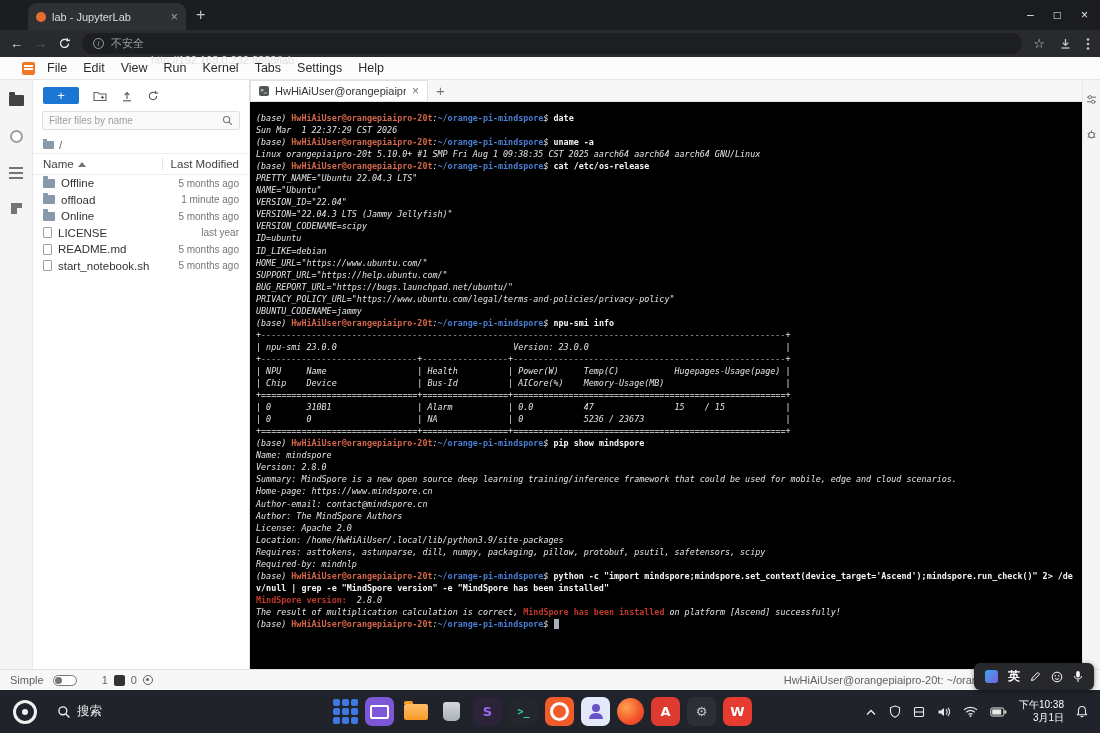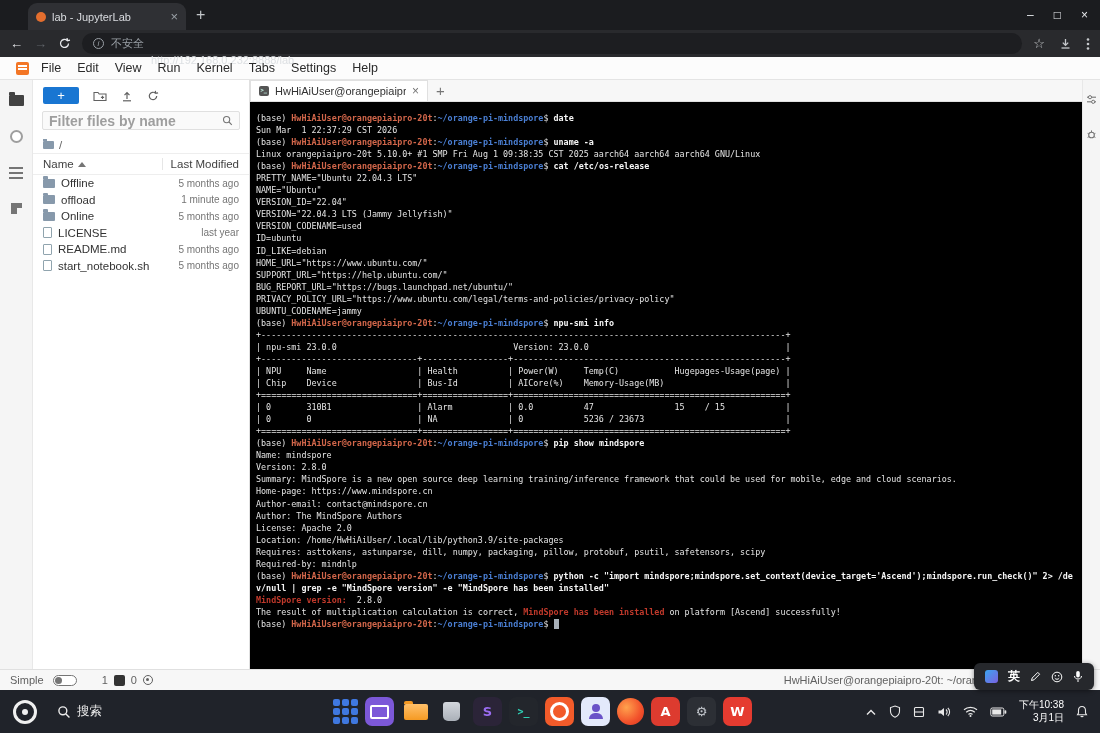--- a/index.html
+++ b/index.html
@@ -18,39 +18,39 @@
   .nav-ic { font-size:13px; color:#e8eaed; line-height:1; }
   .nav-ic.dim { color:#5f6368; }
   .urlbox { flex:1; height:21px; background:#1d1e21; border-radius:11px; display:flex; align-items:center; padding:0 11px; gap:7px; font-size:11px; }
   .sec-ic { width:11px; height:11px; border:1px solid #9aa0a6; border-radius:50%; color:#9aa0a6; font-size:8px; display:flex; align-items:center; justify-content:center; font-style:italic; flex:none; }
   .sec-label { color:#9aa0a6; }
   .url-text { color:#dde0e3;margin-top:32px; }
   .addr-right { display:flex; align-items:center; gap:14px; }
   .star-ic { color:#c6c9cc; font-size:13px; }
 
   
-  .jmenubar { height:23px; background:#fcfcfc; border-bottom:1px solid #e4e4e4; display:flex; align-items:center; padding-left:16px; font-size:12.5px; color:#2b2b2b; }
+  .jmenubar { height:23px; background:#fcfcfc; border-bottom:1px solid #e4e4e4; display:flex; align-items:center; padding-left:22px; font-size:12.5px; color:#2b2b2b; }
   .jlogo { width:13px; height:13px; background:#f37626; border-radius:2px; margin-right:4px; position:relative; }
   .jlogo::before { content:""; position:absolute; left:2px; right:2px; top:3px; height:2px; background:#fff; box-shadow:0 3px 0 #fff; }
   .menu-item { padding:0 8px; line-height:22px; }
   .jworkspace { display:flex; height:589px; background:#fff; }
 
   .actbar { width:33px; background:#f5f5f5; border-right:1px solid #e8e8e8; display:flex; flex-direction:column; align-items:center; padding-top:15px; gap:24px; }
   .ic-fold { width:15px; height:11px; background:#424242; border-radius:1px; position:relative; }
   .ic-fold::before { content:""; position:absolute; top:-3px; left:0; width:6px; height:3px; background:#424242; border-radius:1px 1px 0 0; }
   .ic-run { width:13px; height:13px; border-radius:50%; background:#fff; border:2px solid #9e9e9e; }
   .ic-toc { width:14px; height:2px; background:#757575; box-shadow:0 5px 0 #757575, 0 10px 0 #757575; margin-bottom:10px; }
   .ic-ext { width:11px; height:11px; background:conic-gradient(#757575 0 25%, transparent 25% 50%, #757575 50% 100%); }
 
   .filebrowser { width:217px; border-right:1px solid #e0e0e0; display:flex; flex-direction:column; background:#fff; }
   .fb-toolbar { display:flex; align-items:center; padding:7px 10px 5px; gap:14px; }
   .new-launch { width:36px; height:17px; background:#1976d2; color:#fff; border-radius:2px; display:flex; align-items:center; justify-content:center; font-size:13px; line-height:1; }
   .fb-tool-ic { display:flex; align-items:center; }
   .fb-filter { margin:2px 9px 6px; height:19px; border:1px solid #e0e0e0; background:#fafafa; border-radius:2px; display:flex; align-items:center; justify-content:space-between; padding:0 6px; }
-  .fb-filter-ph { font-size:14px; color:#9e9e9e;font-weight:bold; }
+  .fb-filter-ph { font-size:10px; color:#9e9e9e; }
   .fb-crumb { display:flex; align-items:center; gap:5px; padding:3px 10px 2px; font-size:11.5px; color:#616161; }
   .crumb-fold { width:11px; height:8px; background:#8799ab; border-radius:1px; position:relative; }
   .crumb-fold::before { content:""; position:absolute; top:-2px; left:0; width:4px; height:2px; background:#8799ab; }
   .fb-header { display:flex; align-items:center; padding:4px 10px; font-size:11.5px; color:#424242; border-top:1px solid #eee; border-bottom:1px solid #eee; }
   .fb-header .hname { display:flex; align-items:center; gap:4px; flex:1; }
   .caret-up { width:0; height:0; border-left:4px solid transparent; border-right:4px solid transparent; border-bottom:5px solid #757575; }
   .hmod { border-left:1px solid #e6e6e6; padding-left:8px; color:#424242; }
   .fb-row { height:16.5px; display:flex; align-items:center; padding:0 10px; gap:6px; font-size:11.5px; color:#333; }
   .fi-folder { width:12px; height:9px; background:#8799ab; border-radius:1px; position:relative; flex:none; }
   .fi-folder::before { content:""; position:absolute; top:-2.5px; left:0; width:5px; height:2.5px; background:#8799ab; border-radius:1px 1px 0 0; }
@@ -61,21 +61,21 @@
   .dock { flex:1; min-width:0; display:flex; flex-direction:column; }
   .dock-tabbar { height:22px; background:#f7f7f7; border-bottom:1px solid #e0e0e0; display:flex; align-items:flex-end; }
   .dtab { height:21px; background:#fff; border:1px solid #e0e0e0; border-bottom:none; display:flex; align-items:center; padding:0 8px; gap:6px; font-size:11px; color:#333; max-width:178px; }
   .dtab-icon { width:10px; height:10px; background:#545454; border-radius:2px; position:relative; flex:none; }
   .dtab-icon::before { content:">_"; position:absolute; left:1.5px; top:0.5px; font:bold 5.5px "DejaVu Sans Mono", monospace; color:#cfe; }
   .dtab-title { white-space:nowrap; overflow:hidden; }
   .dtab-close { color:#757575; font-size:12px; line-height:1; }
   .dtab-add { color:#757575; font-size:15px; margin-left:8px; align-self:center; line-height:1; }
   .terminal { flex:1; background:#000; padding:10px 6px 0; overflow:hidden; }
   .tline { font-family:"DejaVu Sans Mono", monospace; font-size:8.4px; line-height:12.05px; white-space:pre; }
-  .sg-w { color:#e4e4e4; }
+  .sg-w { color:#e4e4e4;font-style:italic; }
   .sg-u { color:#d2664a; font-weight:bold; }
   .sg-d { color:#4a7fd4; font-weight:bold; }
   .sg-c { color:#f5f5f5; font-weight:bold; }
   .sg-r { color:#c0392b; font-weight:bold; }
   .sg-k { background:#a8b0b8; color:transparent; }
 
   .actbar-right { width:18px; background:#f5f5f5; border-left:1px solid #e8e8e8; display:flex; flex-direction:column; align-items:center; padding-top:14px; gap:24px; }
 
   .jstatusbar { height:21px; background:#f7f7f7; border-top:1px solid #e0e0e0; display:flex; align-items:center; padding:0 10px; font-size:11px; color:#616161; }
   .sb-left { display:flex; align-items:center; gap:9px; }
@@ -278,21 +278,21 @@
       <div class="terminal">
           <div class="tline"><span class="sg-w">(base) </span><span class="sg-u">HwHiAiUser@orangepiaipro-20t</span><span class="sg-w">:</span><span class="sg-d">~/orange-pi-mindspore</span><span class="sg-w">$ </span><span class="sg-c">date</span></div>
           <div class="tline"><span class="sg-w">Sun Mar  1 22:37:29 CST 2026</span></div>
           <div class="tline"><span class="sg-w">(base) </span><span class="sg-u">HwHiAiUser@orangepiaipro-20t</span><span class="sg-w">:</span><span class="sg-d">~/orange-pi-mindspore</span><span class="sg-w">$ </span><span class="sg-c">uname -a</span></div>
           <div class="tline"><span class="sg-w">Linux orangepiaipro-20t 5.10.0+ #1 SMP Fri Aug 1 09:38:35 CST 2025 aarch64 aarch64 aarch64 GNU/Linux</span></div>
           <div class="tline"><span class="sg-w">(base) </span><span class="sg-u">HwHiAiUser@orangepiaipro-20t</span><span class="sg-w">:</span><span class="sg-d">~/orange-pi-mindspore</span><span class="sg-w">$ </span><span class="sg-c">cat /etc/os-release</span></div>
           <div class="tline"><span class="sg-w">PRETTY_NAME="Ubuntu 22.04.3 LTS"</span></div>
           <div class="tline"><span class="sg-w">NAME="Ubuntu"</span></div>
           <div class="tline"><span class="sg-w">VERSION_ID="22.04"</span></div>
           <div class="tline"><span class="sg-w">VERSION="22.04.3 LTS (Jammy Jellyfish)"</span></div>
-          <div class="tline"><span class="sg-w">VERSION_CODENAME=used</span></div>
+          <div class="tline"><span class="sg-w">VERSION_CODENAME=scipy</span></div>
           <div class="tline"><span class="sg-w">ID=ubuntu</span></div>
           <div class="tline"><span class="sg-w">ID_LIKE=debian</span></div>
           <div class="tline"><span class="sg-w">HOME_URL="https://www.ubuntu.com/"</span></div>
           <div class="tline"><span class="sg-w">SUPPORT_URL="https://help.ubuntu.com/"</span></div>
           <div class="tline"><span class="sg-w">BUG_REPORT_URL="https://bugs.launchpad.net/ubuntu/"</span></div>
           <div class="tline"><span class="sg-w">PRIVACY_POLICY_URL="https://www.ubuntu.com/legal/terms-and-policies/privacy-policy"</span></div>
           <div class="tline"><span class="sg-w">UBUNTU_CODENAME=jammy</span></div>
           <div class="tline"><span class="sg-w">(base) </span><span class="sg-u">HwHiAiUser@orangepiaipro-20t</span><span class="sg-w">:</span><span class="sg-d">~/orange-pi-mindspore</span><span class="sg-w">$ </span><span class="sg-c">npu-smi info</span></div>
           <div class="tline"><span class="sg-w">+--------------------------------------------------------------------------------------------------------+</span></div>
           <div class="tline"><span class="sg-w">| npu-smi 23.0.0                                   Version: 23.0.0                                       |</span></div>

